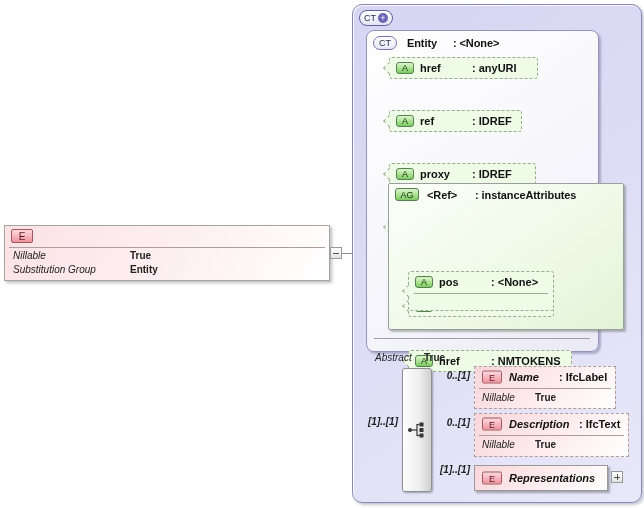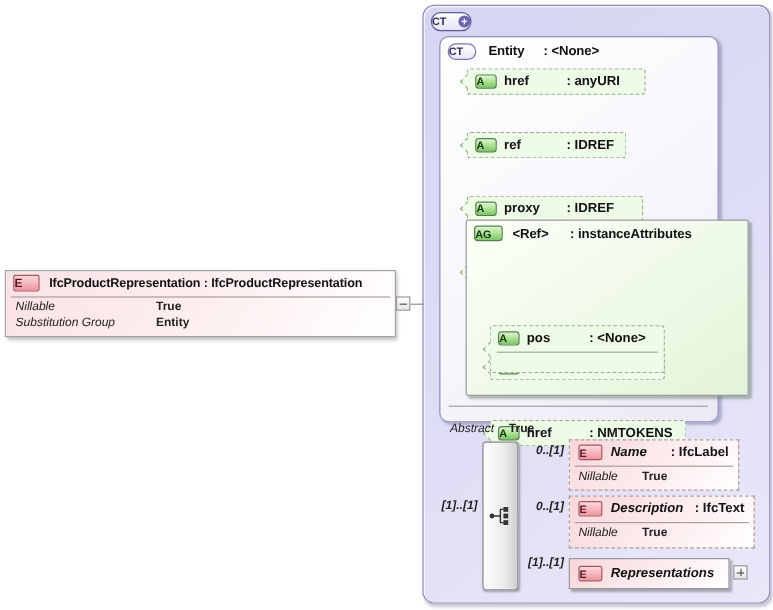--- a/index.html
+++ b/index.html
@@ -2,22 +2,22 @@
 <html><head>
 <meta charset="utf-8">
 <style>
   html,body{margin:0;padding:0;background:#fff;width:644px;height:508px;
     font-family:"Liberation Sans",sans-serif;-webkit-font-smoothing:antialiased;}
   #canvas{position:relative;width:644px;height:508px;overflow:hidden;background:#fff;}
   .hline{position:absolute;height:1px;background:#8c8c9c;}
   .vline{position:absolute;width:1px;background:#8c8c9c;}
 
   
-  .badge{display:inline-flex;align-items:center;justify-content:space-between;
-    font-weight:bold;box-sizing:border-box;flex:0 0 auto;}
+  .badge{display:inline-flex;align-items:center;justify-content:center;
+    font-weight:normal;box-sizing:border-box;flex:0 0 auto;}
   .badge-e{width:20px;height:13px;font-size:9px;color:#5d1722;border:1px solid #a3565f;
     border-radius:2px;background:linear-gradient(180deg,#fcd9dd 0%,#f6b3ba 55%,#ef949e 100%);}
   .badge-e-big{width:22px;height:14px;font-size:10px;}
   .badge-a{width:18px;height:12px;font-size:9px;color:#12320f;border:1px solid #55814e;
     border-radius:3px;background:linear-gradient(180deg,#ddf6cf 0%,#a8e18d 55%,#7cc763 100%);}
   .badge-ag{width:24px;height:13px;font-size:9px;color:#12320f;border:1px solid #55814e;
     border-radius:3px;background:linear-gradient(180deg,#ddf6cf 0%,#a8e18d 55%,#7cc763 100%);}
   .badge-ct{width:24px;height:14px;font-size:9px;color:#2c2c52;border:1px solid #7474ae;
     border-radius:7px;background:linear-gradient(180deg,#ffffff,#e8e8f6);}
   .badge-ctplus{width:34px;height:16px;font-size:9px;color:#2c2c52;border:1px solid #5d5da0;
@@ -254,21 +254,20 @@
     </div>
   </div>
   <div class="toggle-sq" style="left:611px;top:471px;">
     <span class="bar"></span>
     <span class="barv"></span>
   </div>
 
   <div class="elem-box" style="left:4px;top:225px;width:326px;height:56px;">
     <div class="box-header">
       <span class="badge badge-e badge-e-big">E</span>
-      <span class="box-title">IfcProductRepresentation : IfcProductRepresentation</span>
     </div>
     <div class="sep" style="top:21px;"></div>
     <div class="prop-row" style="top:24px;">
       <span class="prop-name">Nillable</span>
       <span class="prop-val" style="left:125px;">True</span>
     </div>
     <div class="prop-row" style="top:38px;">
       <span class="prop-name">Substitution Group</span>
       <span class="prop-val" style="left:125px;">Entity</span>
     </div>

